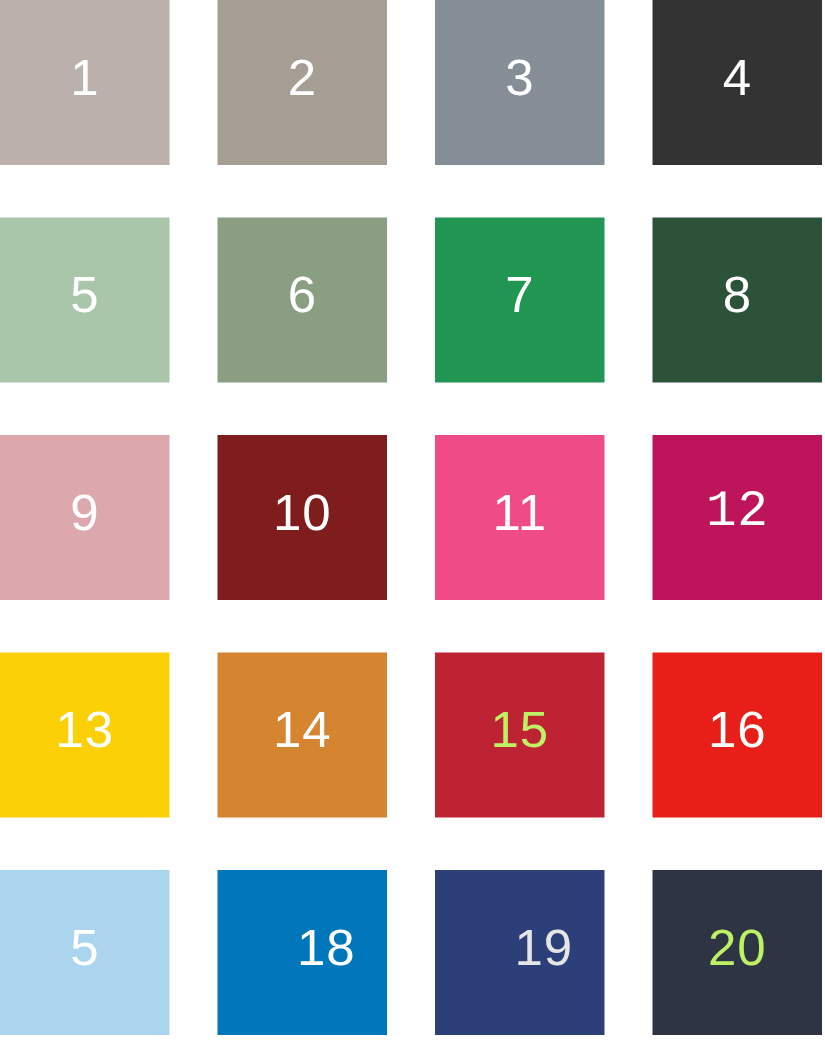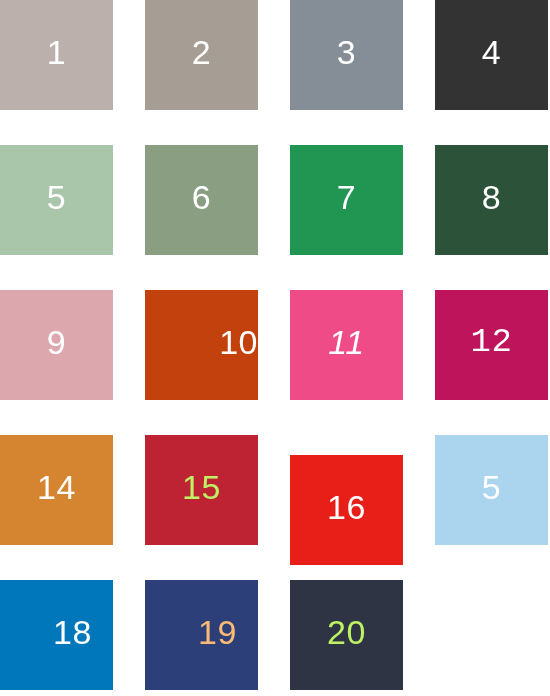--- a/index.html
+++ b/index.html
@@ -70,43 +70,46 @@
     </div>
     <div class="swatch" style="background-color: rgb(33, 150, 83);">
       <span class="swatch-label" style="color: rgb(255, 255, 255);">7</span>
     </div>
     <div class="swatch" style="background-color: rgb(44, 82, 57);">
       <span class="swatch-label" style="color: rgb(255, 255, 255);">8</span>
     </div>
     <div class="swatch" style="background-color: rgb(220, 167, 173);">
       <span class="swatch-label" style="color: rgb(255, 255, 255);">9</span>
     </div>
-    <div class="swatch" style="background-color: #c2410c; justify-content: flex-end;">
+    <div class="swatch" style="background-color: #7f1d1d;">
       <span class="swatch-label" style="color: rgb(255, 255, 255);">10</span>
     </div>
     <div class="swatch" style="background-color: rgb(239, 75, 135);">
-      <span class="swatch-label" style="color: rgb(255, 255, 255); font-style: italic;">11</span>
+      <span class="swatch-label" style="color: rgb(255, 255, 255);">11</span>
     </div>
     <div class="swatch" style="background-color: rgb(189, 20, 91); font-family: Liberation Mono, monospace;">
       <span class="swatch-label" style="color: rgb(255, 255, 255);">12</span>
+    </div>
+    <div class="swatch" style="background-color: rgb(252, 208, 6);">
+      <span class="swatch-label" style="color: rgb(255, 255, 255);">13</span>
     </div>
     <div class="swatch" style="background-color: rgb(213, 132, 47);">
       <span class="swatch-label" style="color: rgb(255, 255, 255);">14</span>
     </div>
     <div class="swatch" style="background-color: rgb(190, 35, 51);">
       <span class="swatch-label" style="color: #bef264;">15</span>
     </div>
-    <div class="swatch" style="background-color: rgb(232, 31, 25); margin-top: 20px;">
+    <div class="swatch" style="background-color: rgb(232, 31, 25);">
       <span class="swatch-label" style="color: rgb(255, 255, 255);">16</span>
     </div>
     <div class="swatch" style="background-color: rgb(171, 213, 239);">
       <span class="swatch-label" style="color: rgb(255, 255, 255);">5</span>
     </div>
     <div class="swatch" style="background-color: rgb(0, 118, 187); padding-left: 32px;">
       <span class="swatch-label" style="color: rgb(255, 255, 255);">18</span>
     </div>
     <div class="swatch" style="background-color: rgb(44, 63, 121);">
-      <span class="swatch-label" style="color: #fdba74; margin-left: 32px;">19</span>
+      <span class="swatch-label" style="color: #e5e5e5; margin-left: 32px;">19</span>
     </div>
     <div class="swatch" style="background-color: rgb(46, 52, 67);">
       <span class="swatch-label" style="color: #bef264;">20</span>
     </div>
   </div>
 
 </body></html>

